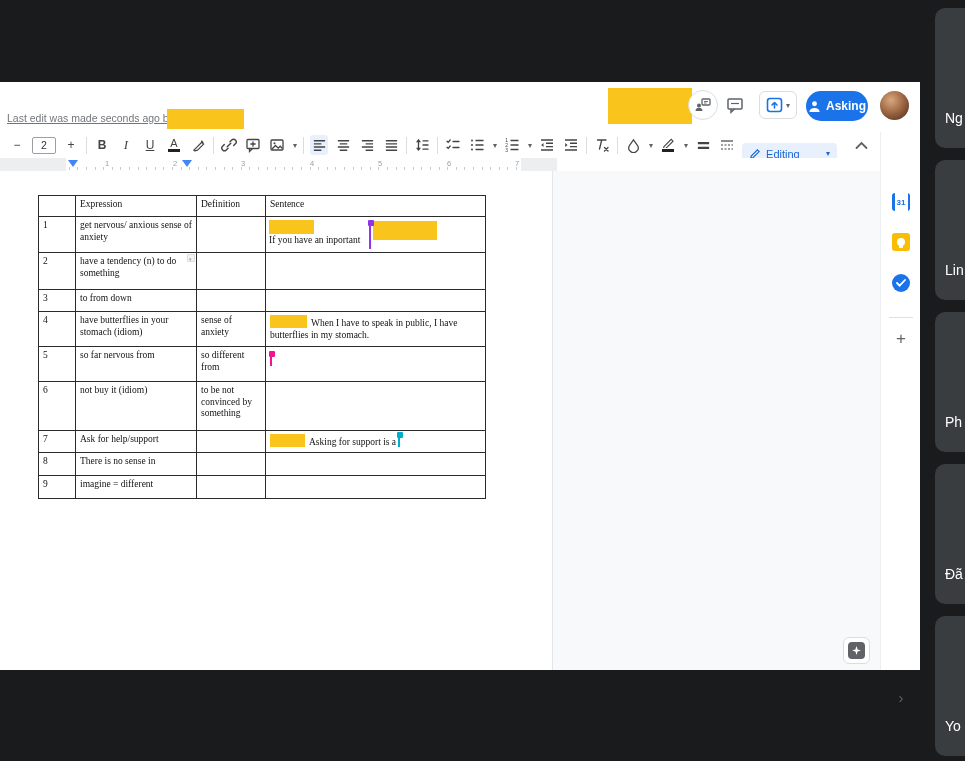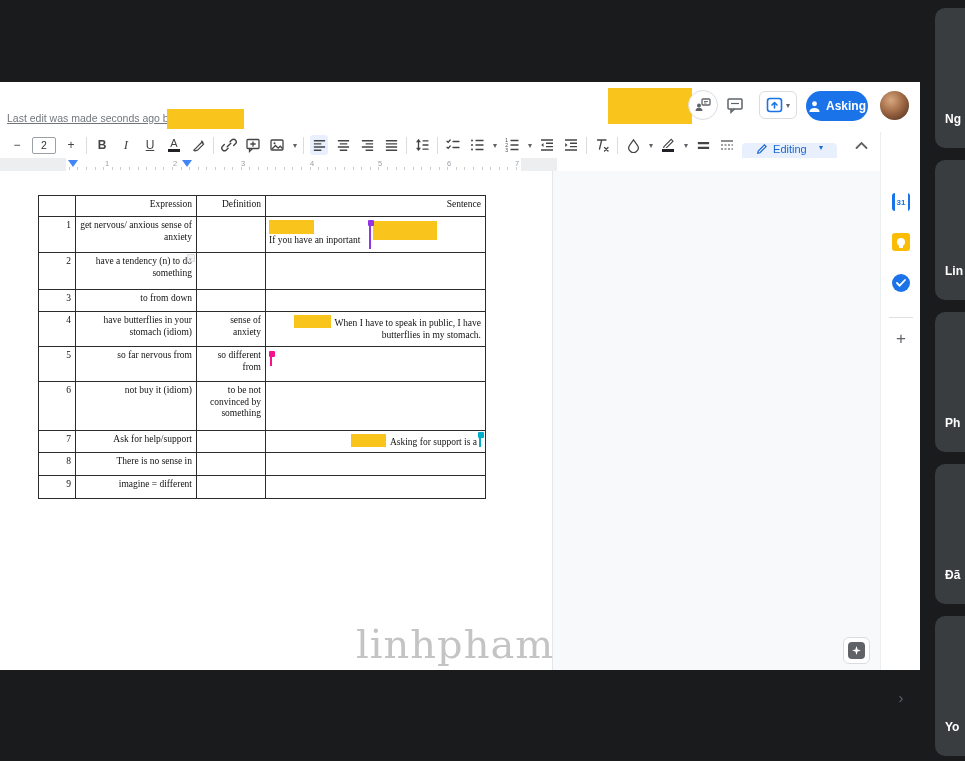--- a/index.html
+++ b/index.html
@@ -27,42 +27,42 @@
   .tb { height:20px; min-width:18px; display:flex; align-items:center; justify-content:center; border-radius:3px; color:#444; font-size:12px; flex:0 0 auto; }
   .tb.active { background:#e8f0fe; }
   .tb-divider { width:1px; height:17px; background:#dadce0; flex:0 0 auto; }
   .fs-box { width:24px; height:17px; border:1px solid #9aa0a6; border-radius:2px; font-size:10.5px; color:#333; display:flex; align-items:center; justify-content:center; flex:0 0 auto; }
   .glyph-b { font-weight:bold; font-size:12px; }
   .glyph-i { font-style:italic; font-family:"Liberation Serif",serif; font-size:13px; }
   .glyph-u { text-decoration:underline; font-size:12px; }
   .a-color { font-size:11px; line-height:10px; display:flex; flex-direction:column; align-items:center; }
   .a-color .bar { width:12px; height:3px; background:#202124; margin-top:1px; }
   .caret { font-size:8px; color:#5f6368; margin-left:1px; flex:0 0 auto; }
-  .editing-pill { margin-left:auto; width:95px; height:21px; background:#e8f0fe; border-radius:4px; display:flex; align-items:flex-start; padding:0 14px; gap:5px; color:#1967d2; font-size:11px; flex:0 0 auto;margin-top:17px; }
+  .editing-pill { margin-left:auto; width:95px; height:21px; background:#e8f0fe; border-radius:4px; display:flex; align-items:center; padding:0 7px; gap:5px; color:#1967d2; font-size:11px; flex:0 0 auto;margin-top:17px; }
   .editing-pill .pc { font-size:10px; }
   .editing-pill .caret { margin-left:auto; color:#1967d2; }
   .collapse-btn { width:24px; height:20px; margin:0 8px 0 6px; display:flex; align-items:center; justify-content:center; flex:0 0 auto; }
 
   
   .ruler { position:absolute; left:0; top:76px; width:880px; height:13px; background:#fff; }
   .ruler .pagezone { position:absolute; left:0; top:0; width:557px; height:13px;
       background-image:repeating-linear-gradient(to right, #c6cbd0 0 1px, transparent 1px 8.6px);
       background-size:100% 3px; background-position:0 9px; background-repeat:no-repeat; }
   .ruler .marginL { position:absolute; left:0; top:0; width:66px; height:13px; background:#eceef0; }
   .ruler .marginR { position:absolute; left:521px; top:0; width:36px; height:13px; background:#eceef0; }
   .rnum { position:absolute; top:1px; font-size:7.5px; color:#9aa0a6; }
   .rmark { position:absolute; top:2px; width:0; height:0; border-left:5px solid transparent; border-right:5px solid transparent; border-top:7px solid #4285f4; }
 
   
   .canvas { position:absolute; left:0; top:89px; width:880px; height:499px; background:#f8f9fb; }
   .page { position:absolute; left:0; top:0; width:553px; height:499px; background:#fff; border-right:1px solid #e4e6e9; }
 
   
   table.doc-tbl { border-collapse:collapse; position:absolute; left:38px; top:24px; table-layout:fixed; width:447px;
-      font-family:"Liberation Serif", serif; font-size:9.5px; color:#111;text-align:right; }
+      font-family:"Liberation Serif", serif; font-size:9.5px; color:#111; }
   table.doc-tbl td { border:1px solid #2b2b2b; vertical-align:top; padding:3px 4px; line-height:11.5px; overflow:hidden; position:relative; }
   td.c-num { padding-left:6px; }
   .cell-marker { position:absolute; right:1px; top:1px; width:8px; height:8px; background:#f1f3f4; border:1px solid #dadce0; border-radius:1px; }
   .cell-marker::after { content:"▾"; font-size:5px; color:#9aa0a6; position:absolute; left:1px; top:-1px; }
   .sline { position:absolute; white-space:nowrap; }
   .cur { display:inline-block; width:2px; height:13px; position:relative; vertical-align:-2px; }
   .cur::before { content:""; position:absolute; left:-1px; top:-2px; width:6px; height:6px; border-radius:1px; background:inherit; }
   .cur.abs { position:absolute; }
   .cur.purple { background:#9334e6; }
   .cur.pink { background:#f3148c; }
@@ -82,21 +82,21 @@
   .keep-icon { top:101px; background:#fbbc04; border-radius:3px; display:flex; align-items:center; justify-content:center; }
   .bulb { width:8px; height:8px; background:#fff; border-radius:50%; position:relative; }
   .bulb::after { content:""; position:absolute; left:2px; top:7px; width:4px; height:3px; background:#fff; }
   .tasks-icon { top:142px; background:#1a73e8; border-radius:50%; display:flex; align-items:center; justify-content:center; }
   .sp-divider { position:absolute; left:8px; top:185px; width:24px; height:1px; background:#e0e0e0; }
   .sp-plus { position:absolute; left:10px; top:197px; width:20px; height:20px; color:#5f6368; font-size:17px; line-height:20px; text-align:center; }
   .sp-chevron { position:absolute; left:10px; top:556px; width:20px; height:20px; color:#5f6368; font-size:15px; line-height:20px; text-align:center; }
 
   
   .tile { position:absolute; left:935px; width:45px; height:140px; background:#3a3d40; border-radius:10px; }
-  .tile .pname { position:absolute; left:10px; bottom:22px; color:#fff; font-size:12px; font-weight:bold; white-space:nowrap; }
+  .tile .pname { position:absolute; left:10px; bottom:22px; color:#fff; font-size:14px; font-weight:normal; white-space:nowrap; }
 
   svg { display:block; }
 </style>
 </head>
 <body>
 
 <div class="docs-window">
 
   <div class="hdr">
     <span class="last-edit">Last edit was made seconds ago by</span>
@@ -398,21 +398,20 @@
         </tr>
         <tr style="height:23px">
           <td class="c-num">9</td>
           <td>imagine = different</td>
           <td></td>
           <td></td>
         </tr>
       </tbody>
         </table>
 
-      <div class="watermark">linhpham</div>
     </div>
 
     <div class="sparkle-btn">
       <span class="sparkle-inner">
         <svg width="11" height="11" viewBox="0 0 16 16">
             <path d="M8 1.5L9.6 6.4L14.5 8L9.6 9.6L8 14.5L6.4 9.6L1.5 8L6.4 6.4Z" fill="#fff"></path>
           </svg>
       </span>
     </div>
   </div>

